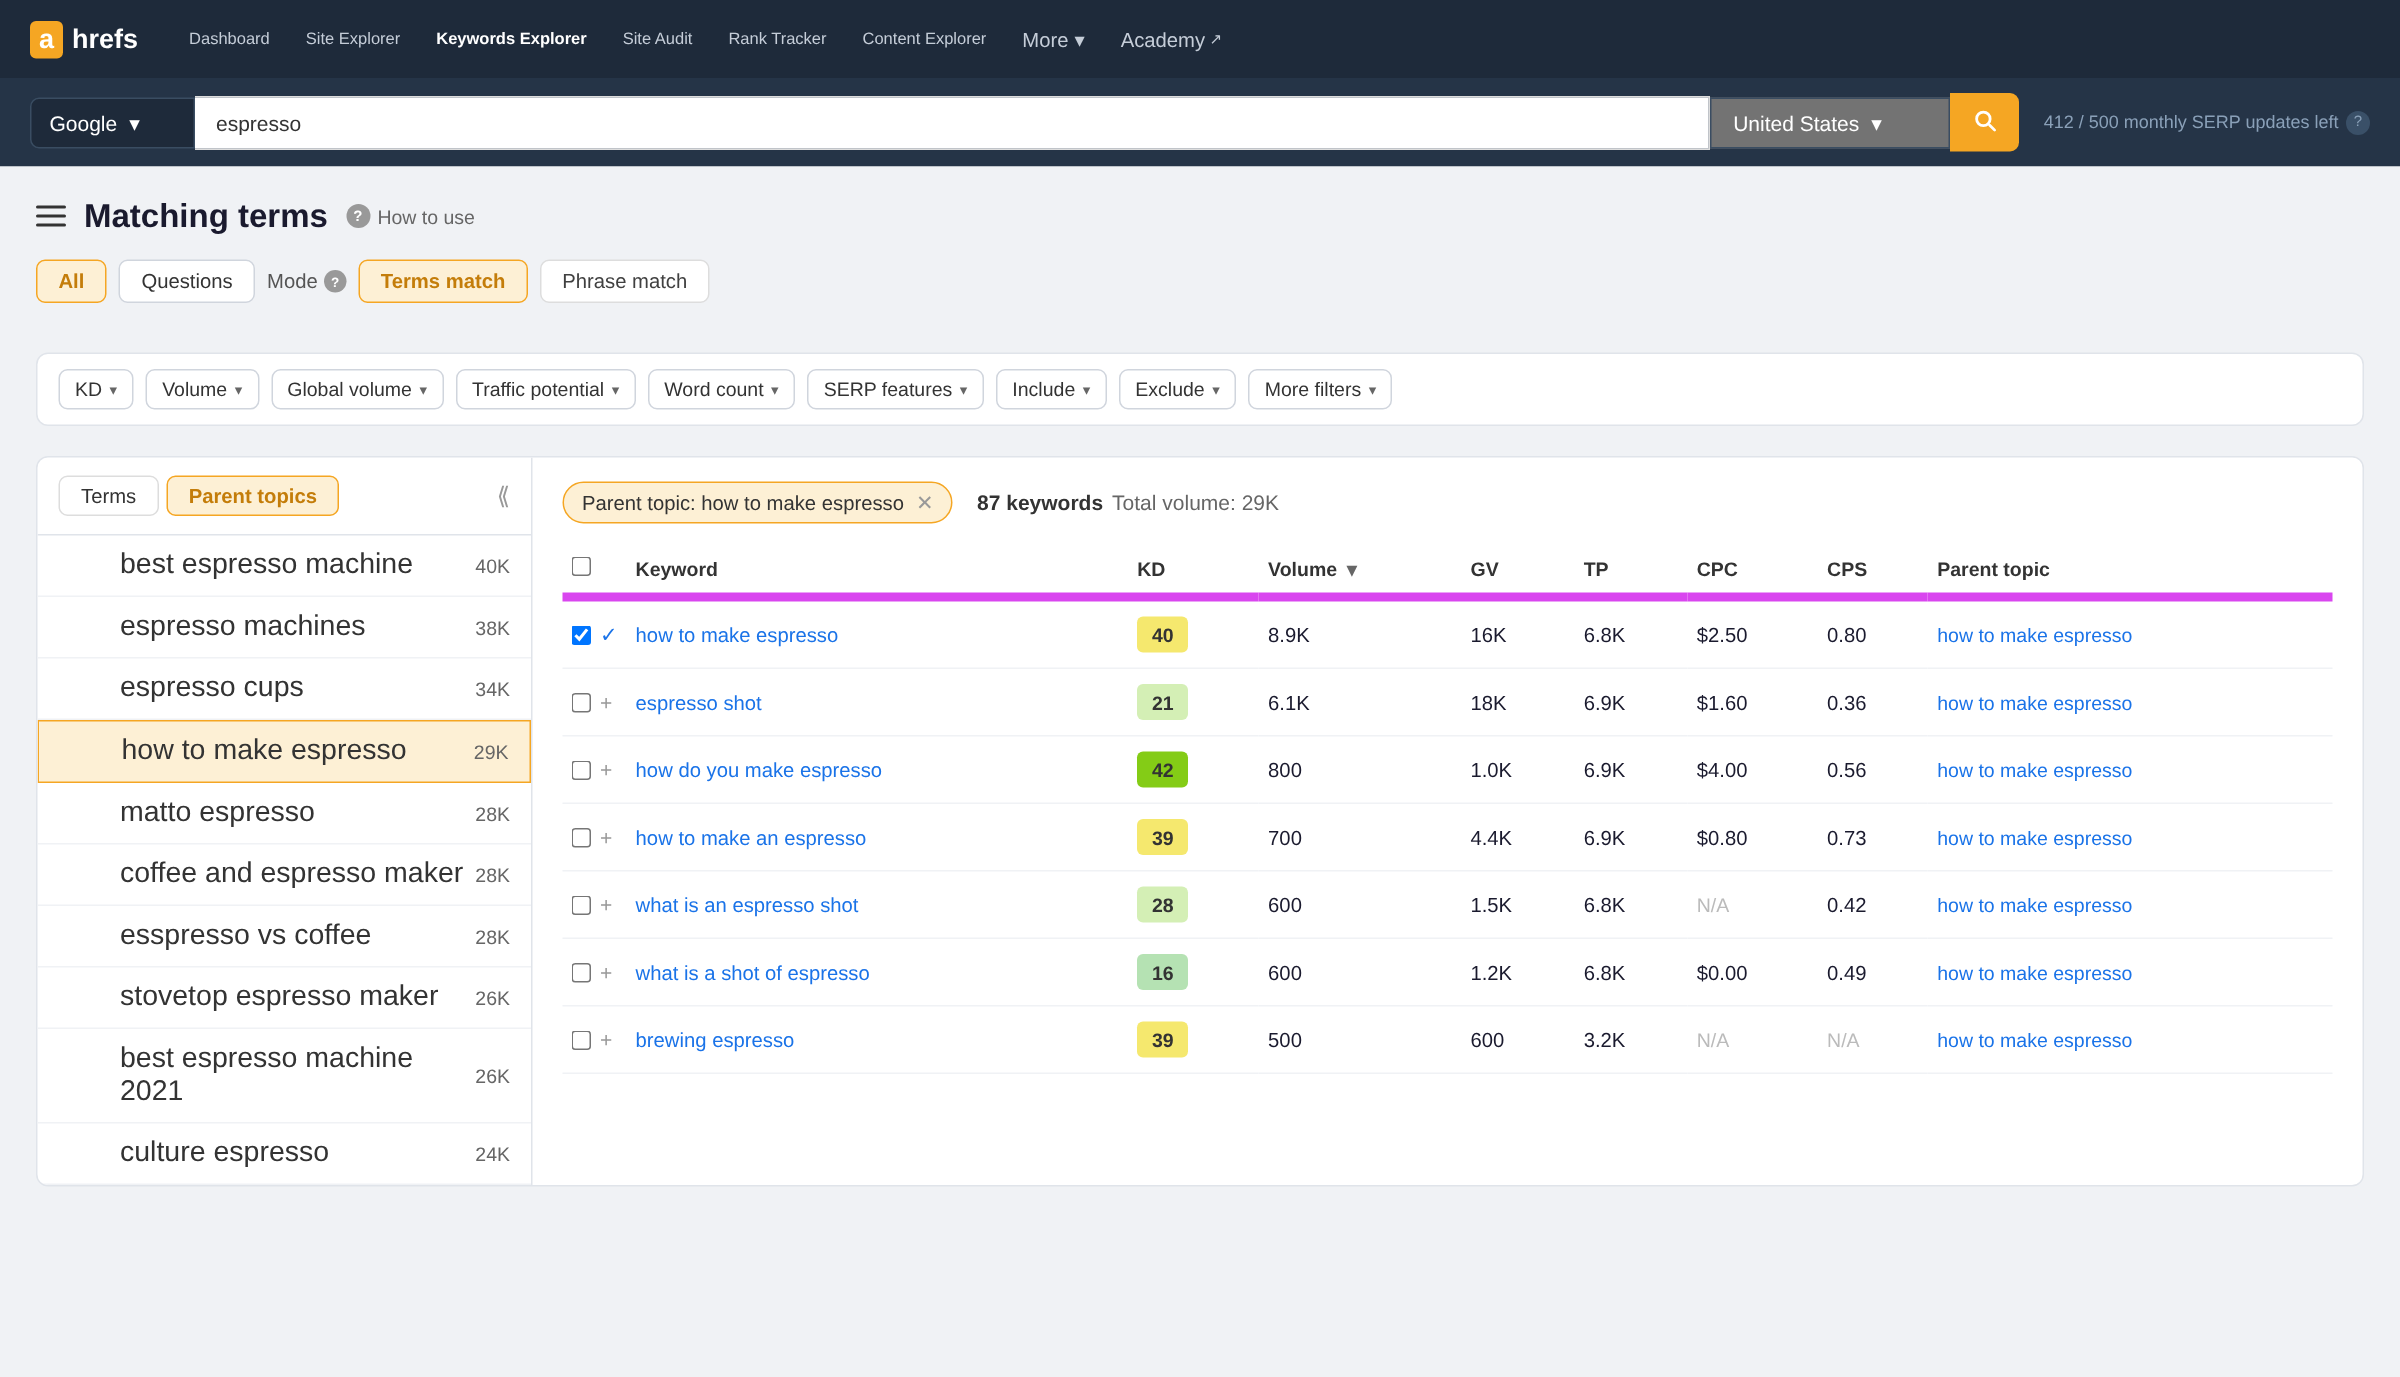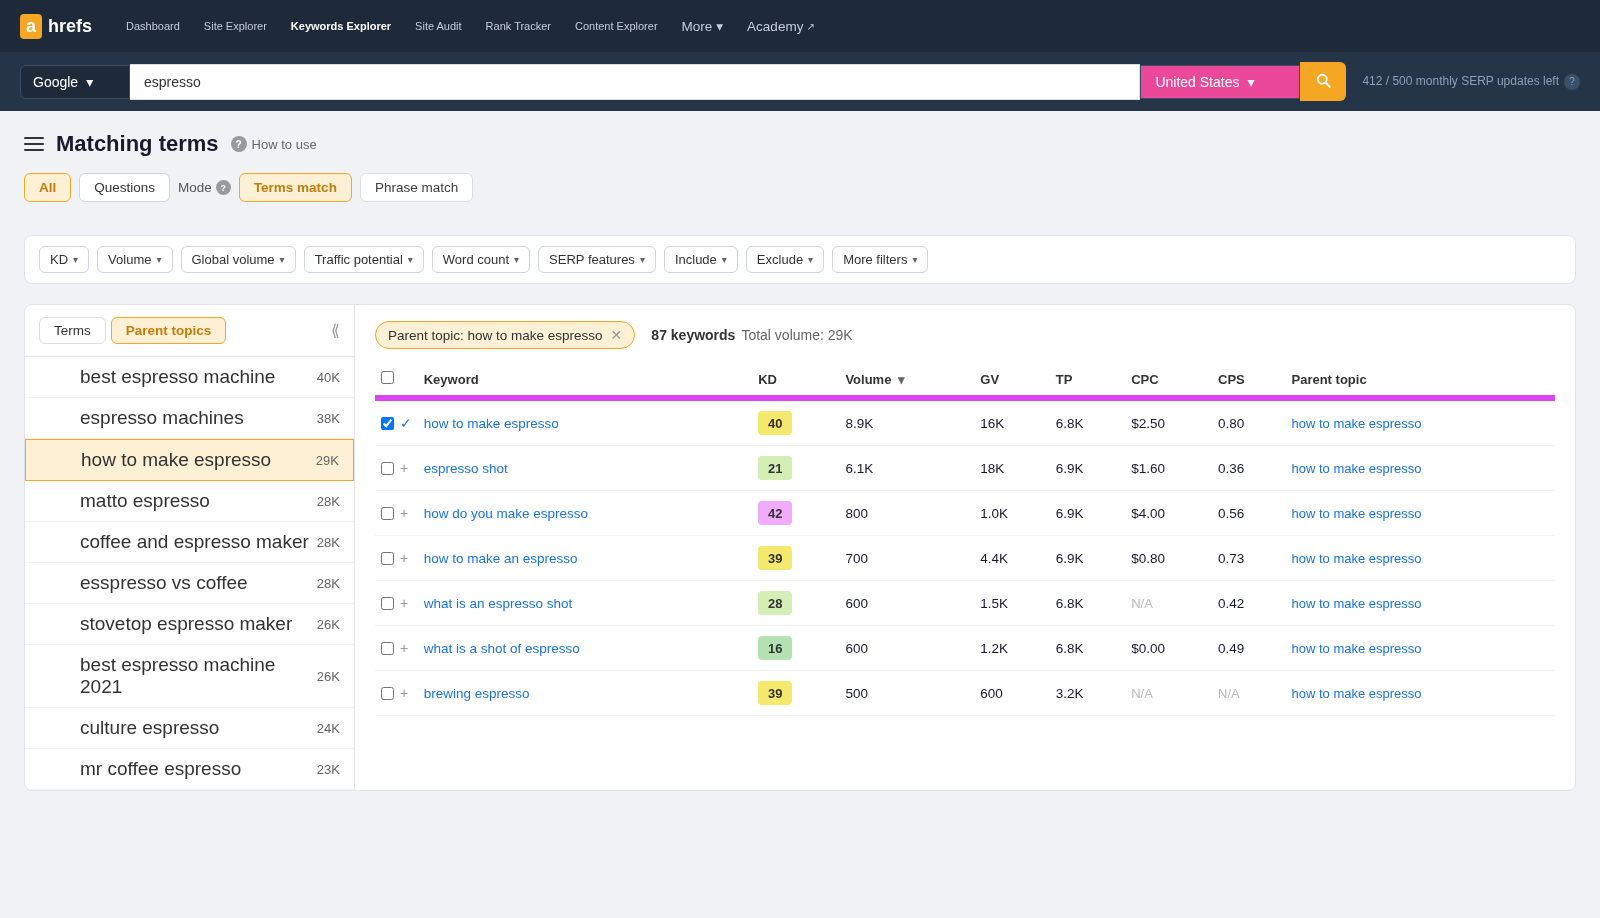--- a/index.html
+++ b/index.html
@@ -14,21 +14,21 @@
     .nav-link.active { color: white; font-weight: 600; }
     .nav-more { display: flex; align-items: center; gap: 4px; color: #c5cdd8; cursor: pointer; font-size: 13.5px; }
     .nav-academy { color: #c5cdd8; font-size: 13.5px; cursor: pointer; display: flex; align-items: center; gap: 3px; }
     .ext-icon { font-size: 10px; }
 
     
     .search-bar { background: #253447; display: flex; align-items: center; padding: 10px 20px; gap: 0; }
     .search-engine-select { background: #1e2a3a; border: 1px solid #3a4d62; color: white; padding: 8px 12px; border-radius: 6px 0 0 6px; font-size: 14px; cursor: pointer; display: flex; align-items: flex-start; gap: 8px; min-width: 110px; }
     .search-input-wrap { flex: 1; background: white; border: 1px solid #ddd; border-left: none; }
     .search-input-wrap input { width: 100%; border: none; outline: none; padding: 9px 14px; font-size: 14px; color: #333; }
-    .country-select { background: #ec4899; border: 1px solid #3a4d62; color: white; padding: 8px 14px; display: flex; align-items: center; gap: 8px; min-width: 160px; cursor: pointer; }
+    .country-select { background: #737373; border: 1px solid #3a4d62; color: white; padding: 8px 14px; display: flex; align-items: center; gap: 8px; min-width: 160px; cursor: pointer; }
     .search-btn { background: #f5a623; border: none; padding: 9px 14px; cursor: pointer; border-radius: 0 6px 6px 0; }
     .search-btn svg { width: 18px; height: 18px; fill: white; }
     .serp-info { color: #8aa0b8; font-size: 12px; margin-left: 16px; white-space: nowrap; display: flex; gap: 5px; }
     .serp-info-icon { background: #3a5068; border-radius: 50%; width: 16px; height: 16px; display: flex; align-items: center; justify-content: center; color: #8aa0b8; font-size: 10px; cursor: pointer; }
 
     
     .page-content { background: #f0f2f5; padding: 20px 24px; }
 
     
     .page-header { display: flex; align-items: center; gap: 12px; margin-bottom: 16px; }
@@ -216,20 +216,24 @@
       </div>
       <div class="sidebar-list" id="sidebar-list">
       <div class="sidebar-item">
             <span class="sidebar-item-name">best espresso machine</span>
             <span class="sidebar-item-count">40K</span>
           </div>
           <div class="sidebar-item">
             <span class="sidebar-item-name">espresso machines</span>
             <span class="sidebar-item-count">38K</span>
           </div>
+          <div class="sidebar-item">
+            <span class="sidebar-item-name">espresso cups</span>
+            <span class="sidebar-item-count">34K</span>
+          </div>
           <div class="sidebar-item selected">
             <span class="sidebar-item-name">how to make espresso</span>
             <span class="sidebar-item-count">29K</span>
           </div>
           <div class="sidebar-item">
             <span class="sidebar-item-name">matto espresso</span>
             <span class="sidebar-item-count">28K</span>
           </div>
           <div class="sidebar-item">
             <span class="sidebar-item-name">coffee and espresso maker</span>
@@ -243,24 +247,20 @@
             <span class="sidebar-item-name">stovetop espresso maker</span>
             <span class="sidebar-item-count">26K</span>
           </div>
           <div class="sidebar-item">
             <span class="sidebar-item-name">best espresso machine 2021</span>
             <span class="sidebar-item-count">26K</span>
           </div>
           <div class="sidebar-item">
             <span class="sidebar-item-name">culture espresso</span>
             <span class="sidebar-item-count">24K</span>
-          </div>
-          <div class="sidebar-item">
-            <span class="sidebar-item-name">mr coffee espresso</span>
-            <span class="sidebar-item-count">23K</span>
           </div>
         </div>
     </div>
 
     <div class="content-area">
       <div class="content-header">
         <div class="topic-badge">
           <span>Parent topic: how to make espresso</span>
           <span class="topic-close">✕</span>
         </div>
@@ -318,21 +318,21 @@
     <td><a class="parent-link" href="#">how to make espresso</a></td>
   </tr>
             <tr>
     <td>
                 <div class="row-check">
                   <input type="checkbox" style="">
                   <span class="row-plus">+</span>
                 </div>
               </td>
     <td><a class="kw-link" href="#">how do you make espresso</a></td>
-    <td><span class="kd-badge" style="background:#f0abfc">42</span></td>
+    <td><span class="kd-badge" style="background:#84cc16">42</span></td>
     <td>800</td>
     <td>1.0K</td>
     <td>6.9K</td>
     <td><span>$4.00</span></td>
     <td><span>0.56</span></td>
     <td><a class="parent-link" href="#">how to make espresso</a></td>
   </tr>
             <tr>
     <td>
                 <div class="row-check">

